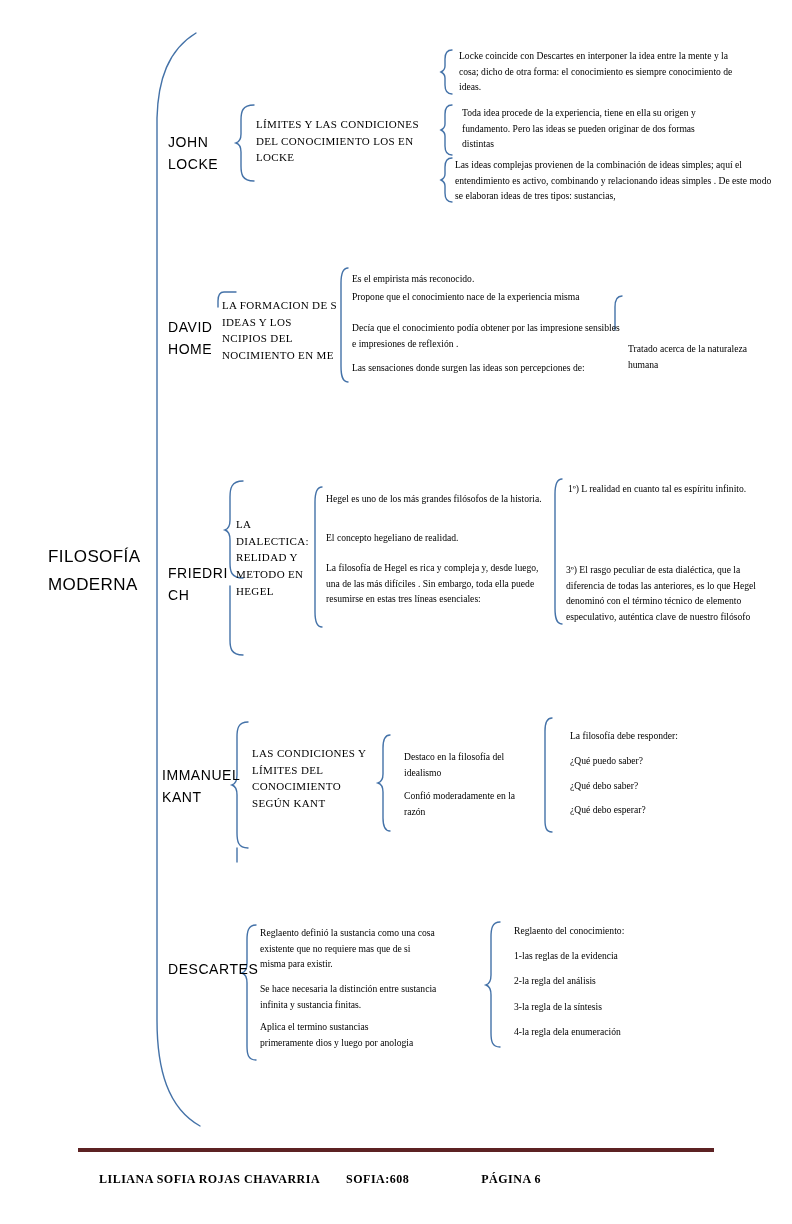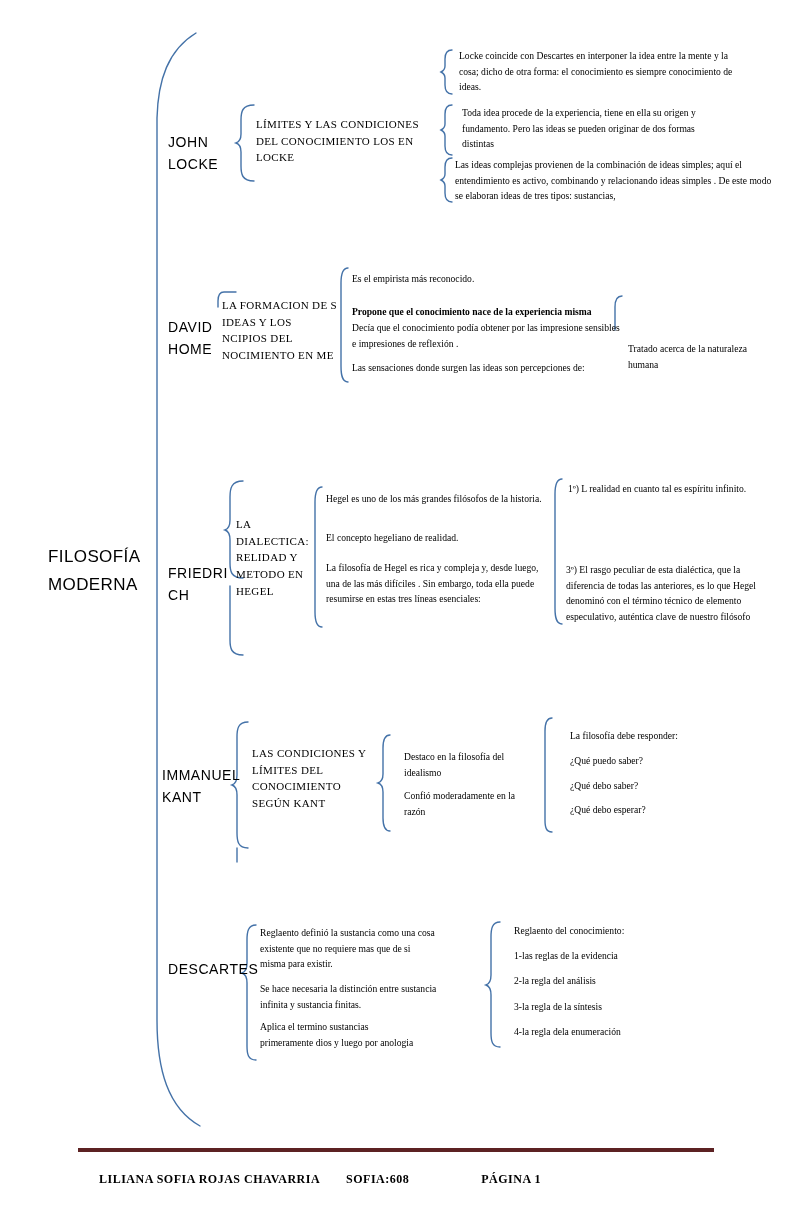--- a/index.html
+++ b/index.html
@@ -134,21 +134,21 @@
 
   <div class="node detail tight" style="left:459px; top:48px; width:285px;">Locke coincide con Descartes en interponer la idea entre la mente y la cosa; dicho de otra forma: el conocimiento es siempre conocimiento de ideas.</div>
   <div class="node detail tight" style="left:462px; top:105px; width:260px;">Toda idea procede de la experiencia, tiene en ella su origen y fundamento. Pero las ideas se pueden originar de dos formas distintas</div>
   <div class="node detail tight" style="left:455px; top:157px; width:320px;">Las ideas complejas provienen de la combinación de ideas simples; aquí el entendimiento es activo, combinando y relacionando ideas simples . De este modo se elaboran ideas de tres tipos: sustancias,</div>
 
   <div class="node branch-label" style="left:168px; top:317px; width:62px;">DAVID HOME</div>
 
   <div class="node topic-label" style="left:222px; top:297px; width:116px;">LA FORMACION DE S IDEAS Y LOS NCIPIOS DEL NOCIMIENTO EN ME</div>
 
   <div class="node detail" style="left:352px; top:271px; width:270px;">Es el empirista más reconocido.</div>
-  <div class="node detail" style="left:352px; top:304px; width:270px;font-weight:bold;">Propone que el conocimiento nace de la experiencia misma</div>
+  <div class="node detail" style="left:352px; top:289px; width:270px;">Propone que el conocimiento nace de la experiencia misma</div>
   <div class="node detail" style="left:352px; top:320px; width:268px;">Decía que el conocimiento podía obtener por las impresione sensibles e impresiones de reflexión .</div>
   <div class="node detail" style="left:352px; top:360px; width:272px;">Las sensaciones donde surgen las ideas son percepciones de:</div>
 
   <div class="node detail" style="left:628px; top:341px; width:150px;">Tratado acerca de la naturaleza humana</div>
 
   <div class="node branch-label" style="left:168px; top:563px; width:52px;">FRIEDRI CH</div>
 
   <div class="node topic-label" style="left:236px; top:516px; width:88px;">LA DIALECTICA: RELIDAD Y METODO EN HEGEL</div>
 
   <div class="node detail" style="left:326px; top:491px; width:218px;">Hegel es uno de los más grandes filósofos de la historia.</div>
@@ -177,16 +177,16 @@
   <div class="node detail" style="left:260px; top:1019px; width:160px;">Aplica el termino sustancias primeramente dios  y luego por anologia</div>
 
   <div class="node detail" style="left:514px; top:923px; width:200px;">Reglaento del conocimiento:</div>
   <div class="node detail" style="left:514px; top:948px; width:200px;">1-las reglas de la evidencia</div>
   <div class="node detail" style="left:514px; top:973px; width:200px;">2-la regla del análisis</div>
   <div class="node detail" style="left:514px; top:999px; width:200px;">3-la regla de la síntesis</div>
   <div class="node detail" style="left:514px; top:1024px; width:200px;">4-la regla dela enumeración</div>
 
   <div id="footer-rule"></div>
   <div id="footer-text">
-    <span>LILIANA SOFIA ROJAS CHAVARRIA</span><span class="fspace" style="width:26px;"></span><span>SOFIA:608</span><span class="fspace" style="width:72px;"></span><span>PÁGINA 1</span>
+    <span>LILIANA SOFIA ROJAS CHAVARRIA</span><span class="fspace" style="width:26px;"></span><span>SOFIA:608</span><span class="fspace" style="width:72px;"></span><span>PÁGINA 6</span>
   </div>
 
 </div>
 
 </body></html>

